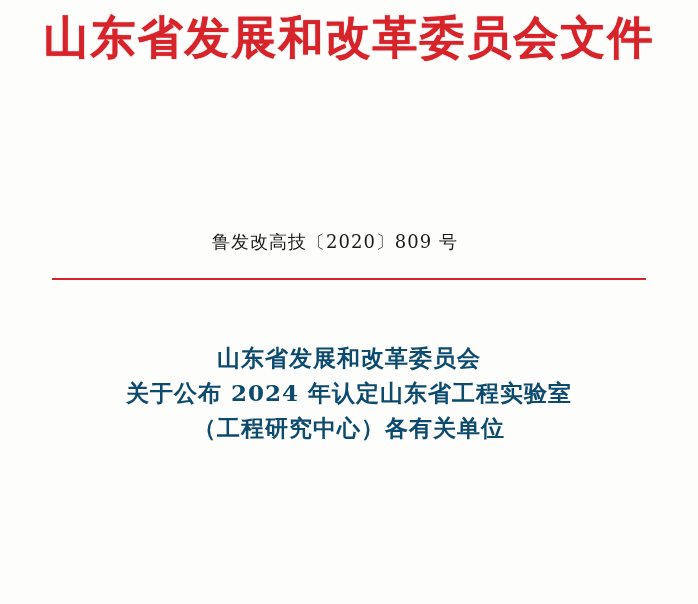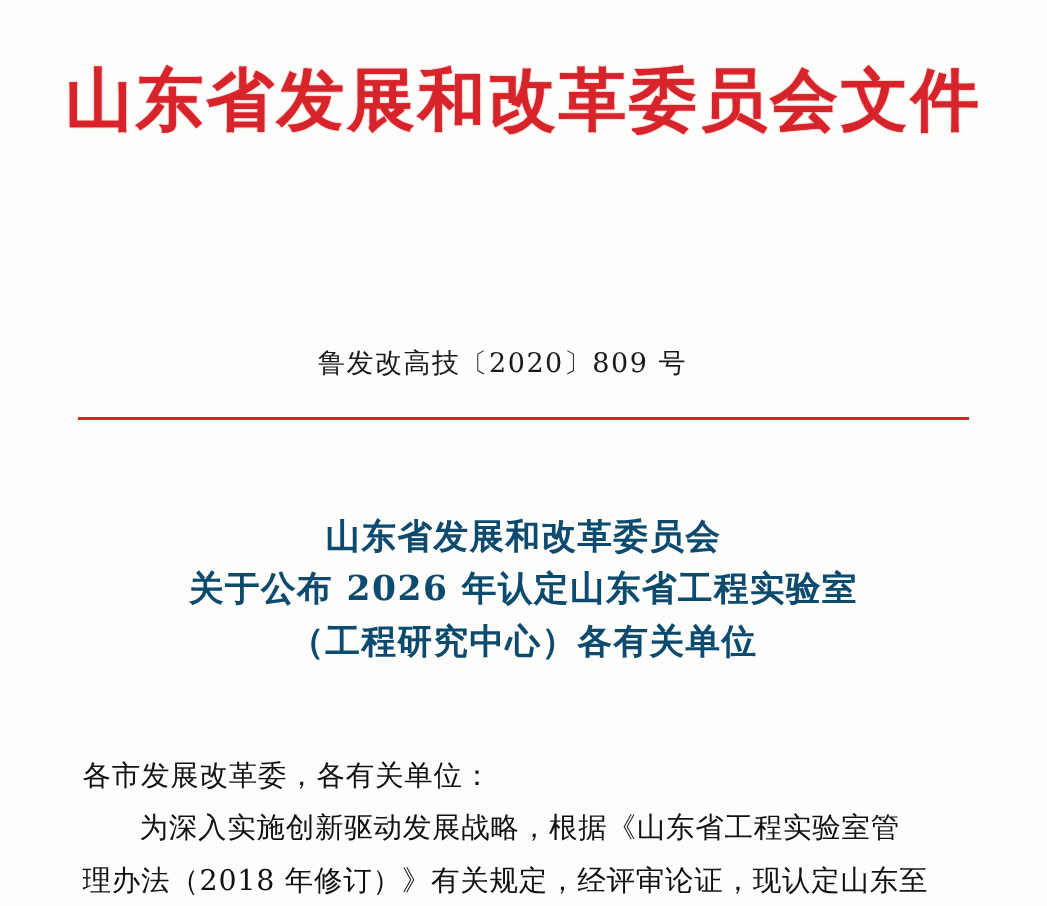--- a/index.html
+++ b/index.html
@@ -17,21 +17,21 @@
     position: relative;
     width: 698px;
     height: 604px;
     background: #fdfdfb;
     box-sizing: border-box;
   }
 
   
   .masthead {
     position: absolute;
-    top: 40px;
+    top: 11px;
     left: 0;
     width: 698px;
     text-align: center;
     color: #d7232a;
     font-family: "DejaVu Serif", "Liberation Serif", serif;
     font-weight: bold;
     font-size: 45px;
     letter-spacing: 2px;
     line-height: 1.2;
     white-space: nowrap;
@@ -104,23 +104,18 @@
 <div class="page">
 
   <div class="masthead">山东省发展和改革委员会文件</div>
 
   <div class="doc-number">鲁发改高技〔2020〕809 号</div>
 
   <div class="red-rule"></div>
 
   <div class="title-block">
     <span class="title-line">山东省发展和改革委员会</span>
-    <span class="title-line">关于公布 2026 年认定山东省工程实验室</span>
+    <span class="title-line">关于公布 2024 年认定山东省工程实验室</span>
     <span class="title-line">（工程研究中心）各有关单位</span>
   </div>
 
-  <div class="body-block">
-    <span class="body-line">各市发展改革委，各有关单位：</span>
-    <span class="body-line indent">为深入实施创新驱动发展战略，根据《山东省工程实验室管</span>
-    <span class="body-line">理办法（2018 年修订）》有关规定，经评审论证，现认定山东至</span>
-  </div>
 
 </div>
 
 </body></html>

